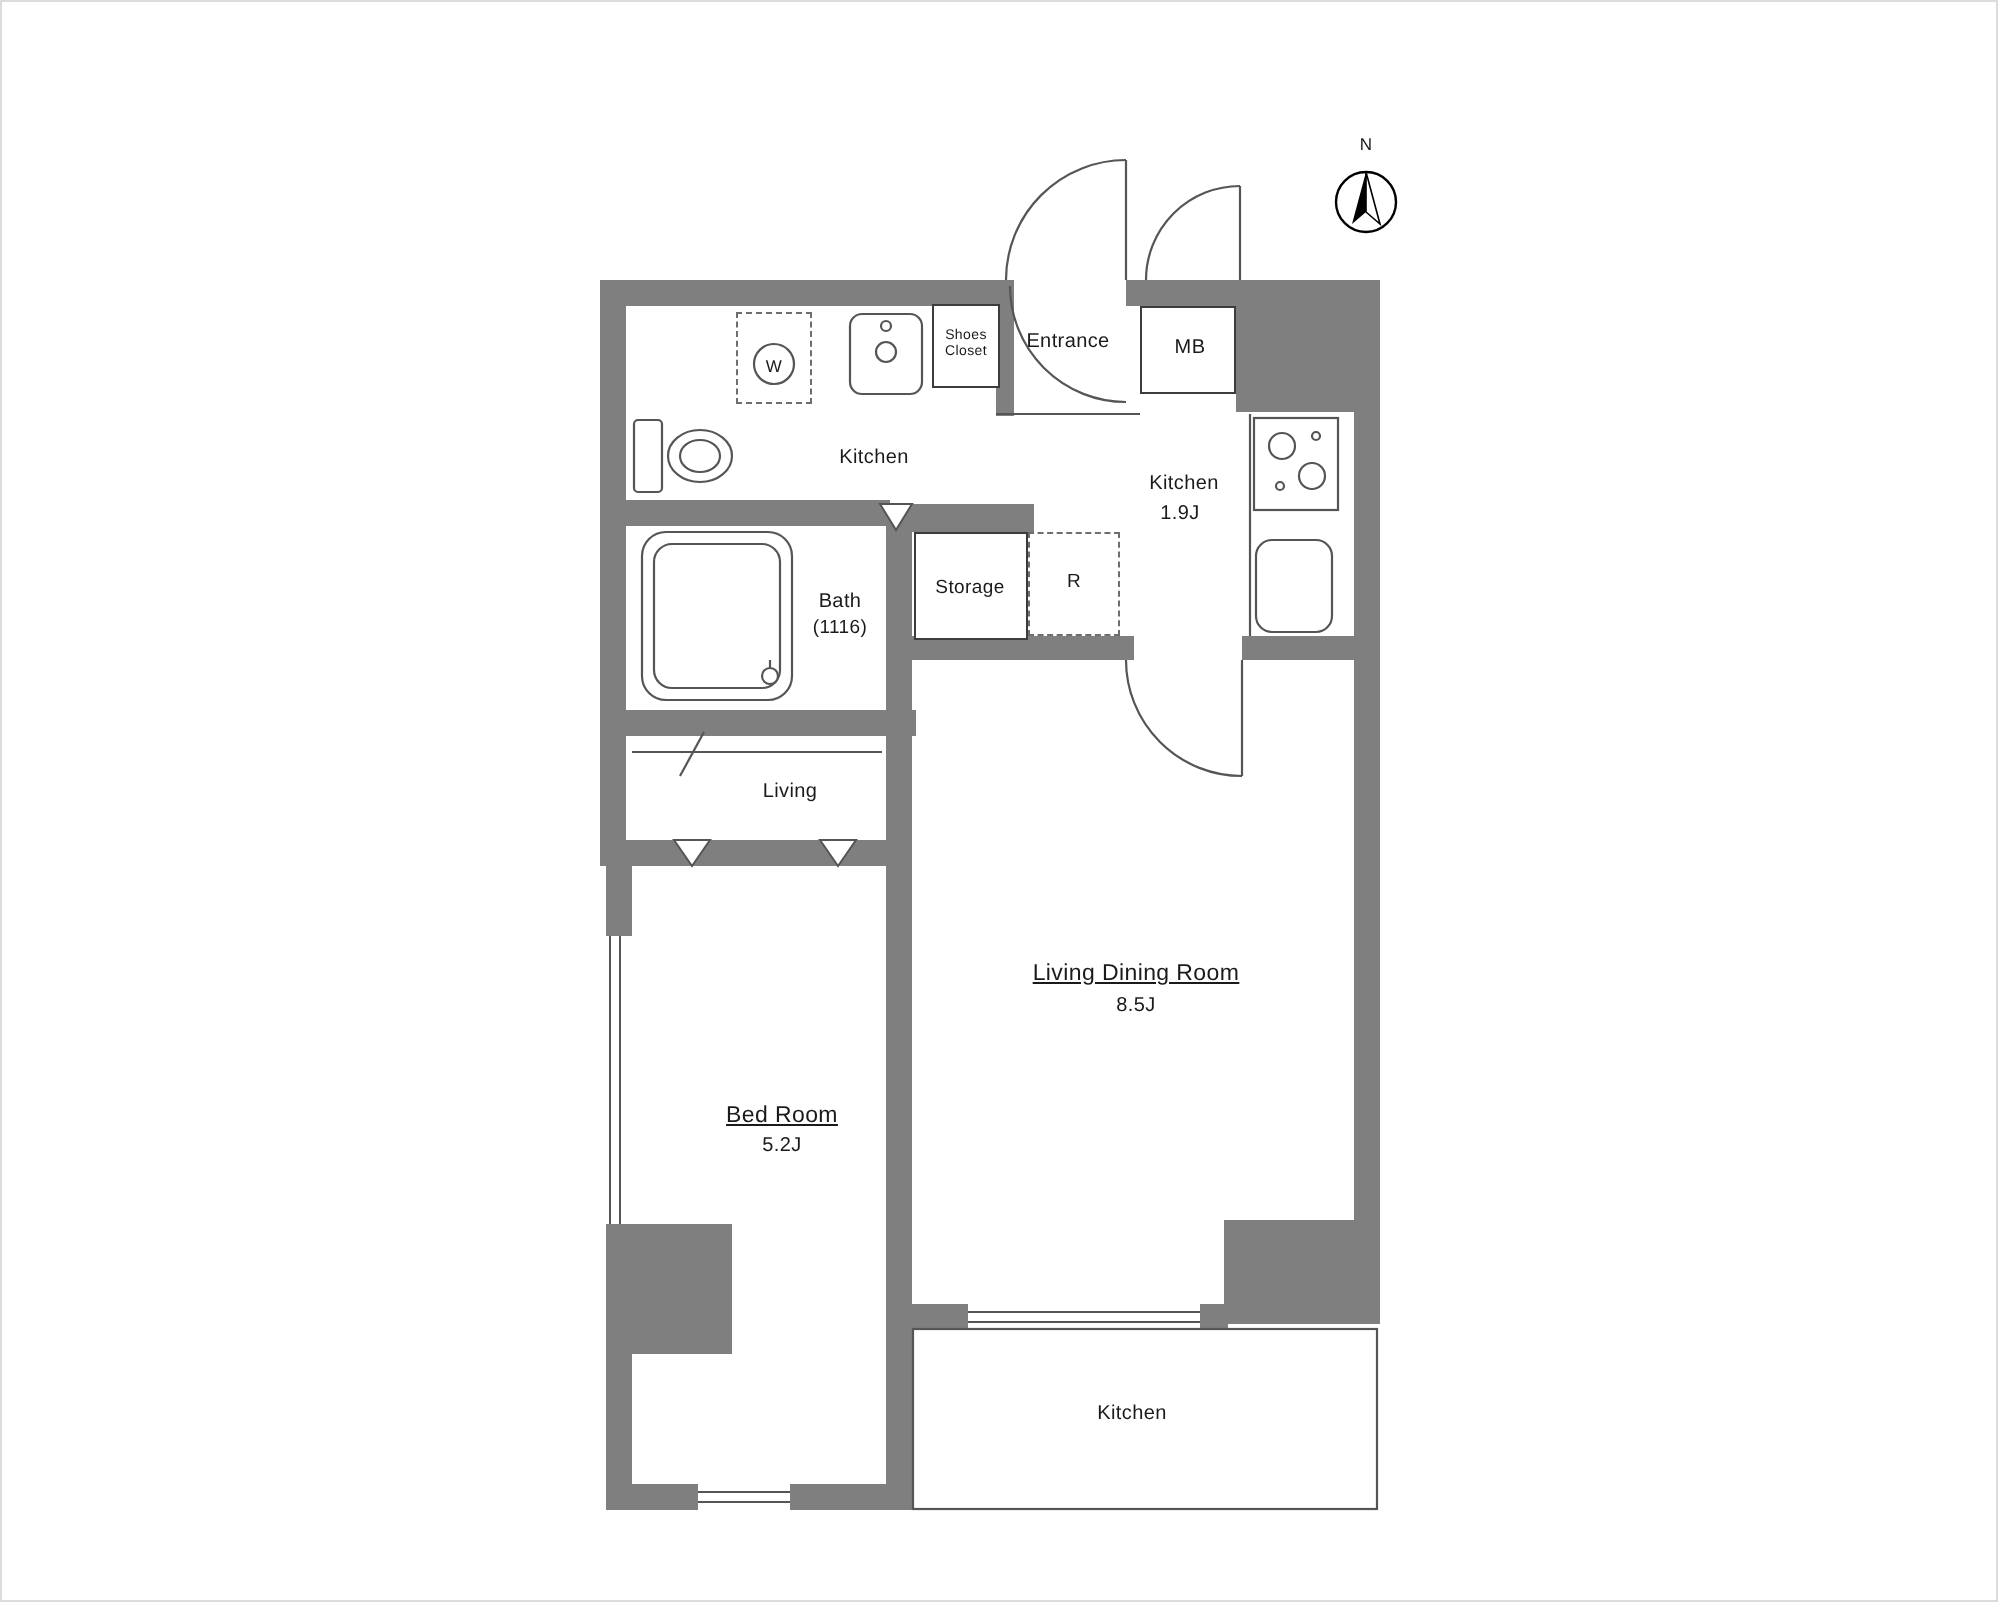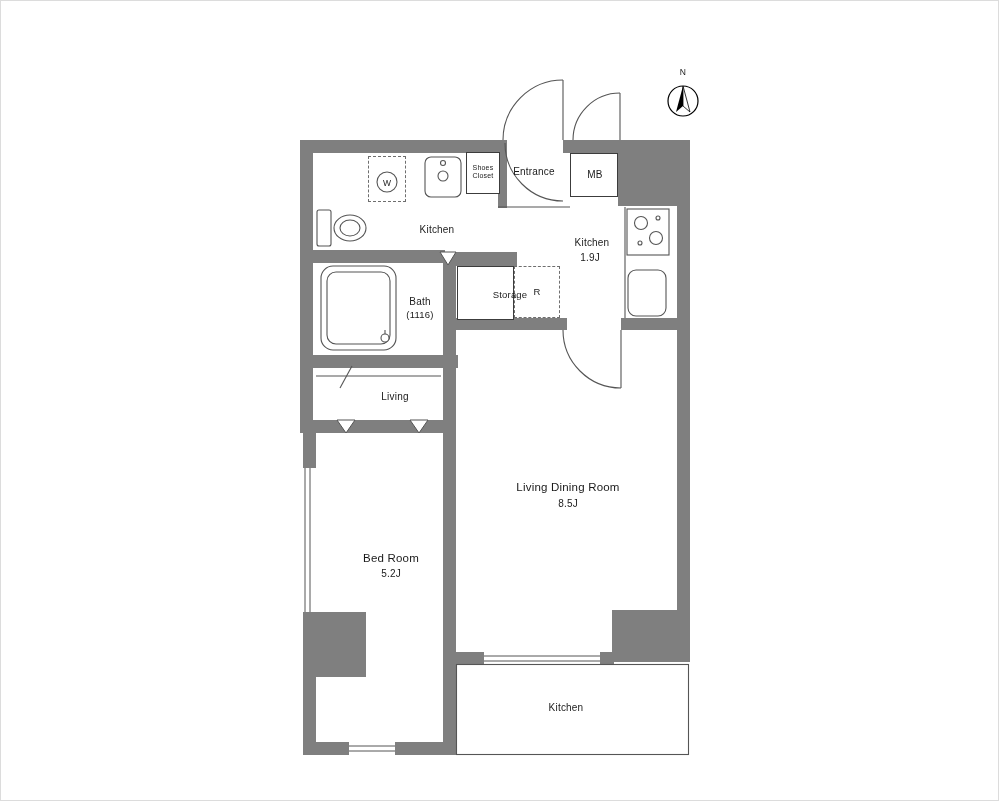--- a/index.html
+++ b/index.html
@@ -14,21 +14,21 @@
   svg.overlay{position:absolute;left:0;top:0;z-index:3;}
   .ln{stroke:var(--line,#555);fill:none;stroke-width:1.1;}
   .fix{stroke:var(--line,#555);fill:#fff;stroke-width:1.1;}
   .chev{stroke:var(--line,#555);fill:#fff;stroke-width:1;}
   .winline{stroke:var(--line,#555);stroke-width:1;}
   .whitefill{fill:#fff;stroke:none;}
   .label{
     position:absolute;transform:translate(-50%,-50%);z-index:4;
     font-size:10px;white-space:nowrap;letter-spacing:0.2px;
   }
-  .label.lg{font-size:11.5px;}
+  .label.lg{font-size:11.5px;text-decoration:underline;}
   .label.sm{font-size:9.5px;}
   .label.xs{font-size:8.5px;}
   .label.tiny{font-size:7px;white-space:normal;width:32px;text-align:center;line-height:1.1;}
 </style>
 </head>
 <body>
 
 <div class="canvas">
 
   <div class="wall" style="left:300px;top:140px;width:198px;height:13px"></div>
@@ -151,21 +151,21 @@
   <div class="label tiny" style="left:483px;top:172px">Shoes Closet</div>
   <div class="label" style="left:595px;top:174px">MB</div>
   <div class="label" style="left:437px;top:229px">Kitchen</div>
 
   <div class="label" style="left:592px;top:242px">Kitchen</div>
   <div class="label" style="left:590px;top:257px">1.9J</div>
 
   <div class="label" style="left:420px;top:301px">Bath</div>
   <div class="label sm" style="left:420px;top:314px">(1116)</div>
 
-  <div class="label sm" style="left:510px;top:294px">Storage</div>
+  <div class="label sm" style="left:485px;top:294px">Storage</div>
   <div class="label sm" style="left:537px;top:291px">R</div>
   <div class="label xs" style="left:387px;top:183px">W</div>
 
   <div class="label" style="left:395px;top:396px">Living</div>
 
   <div class="label lg" style="left:568px;top:487px">Living Dining Room</div>
   <div class="label" style="left:568px;top:503px">8.5J</div>
 
   <div class="label lg" style="left:391px;top:558px">Bed Room</div>
   <div class="label" style="left:391px;top:573px">5.2J</div>

